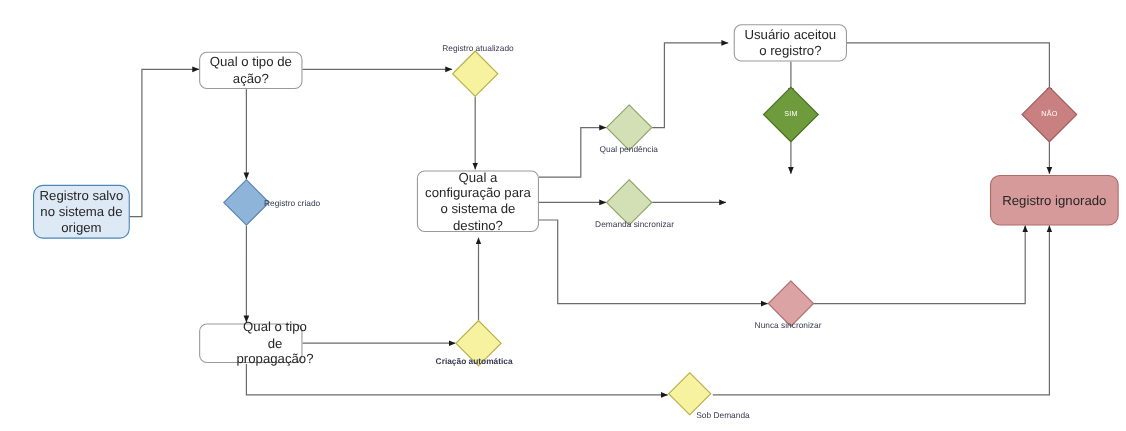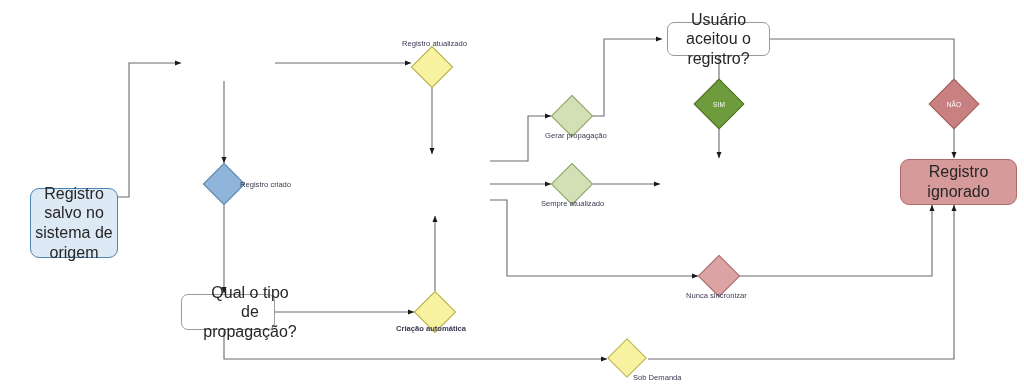--- a/index.html
+++ b/index.html
@@ -31,21 +31,21 @@
     align-items: center;
     justify-content: center;
     text-align: center;
     line-height: 1.22;
     color: #262626;
   }
   .proc {
     border-radius: 7px;
     border: 1px solid #9a9a9a;
     background: #ffffff;
-    font-size: 16px;
+    font-size: 12px;
     padding: 2px 4px;
     box-shadow: 0 0 0 0 rgba(0,0,0,0);
   }
   .proc.start {
     border: 1.4px solid #4a86b8;
     background: #ddeaf6;
     border-radius: 9px;
   }
   .proc.green {
     border: 1.3px solid #7c9c4e;
@@ -140,25 +140,31 @@
       <path d="M490,200 L507,200 L507,276 L698,276" marker-end="url(#arr)"></path>
 
       <path d="M739,276 L932,276 L932,205" marker-end="url(#arr)"></path>
 
       <path d="M224,331 L224,359 L607,359" marker-end="url(#arr)"></path>
 
       <path d="M648,359 L954,359 L954,205" marker-end="url(#arr)"></path>
     </g>
   </svg>
 
-  <div class="node proc start" style="left:30px; top:168px; width:88px; height:70px;margin-top:20px;">
+  <div class="node proc start" style="left:30px; top:168px; width:88px; height:49px;">
     <span>Registro salvo no sistema de origem</span>
   </div>
 
-
+  <div class="node proc" style="left:181px; top:47px; width:94px; height:34px;">
+    <span>Qual o tipo de ação?</span>
+  </div>
+
+  <div class="node proc" style="left:379px; top:155px; width:111px; height:56px;">
+    <span>Qual a configuração para o sistema de destino?</span>
+  </div>
 
   <div class="node proc" style="left:181px; top:294px; width:94px; height:36px;padding-left:48px;">
     <span>Qual o tipo de propagação?</span>
   </div>
 
   <div class="node proc" style="left:667px; top:22px; width:103px; height:34px;">
     <span>Usuário aceitou o registro?</span>
   </div>
 
 
@@ -177,26 +183,26 @@
   <div class="edge-label" style="left:240px; top:180px;text-align:center;">Registro criado</div>
 
   <div class="dia yellow" style="left:420px; top:297px; width:30px; height:30px;">
     <div class="shape"></div>
   </div>
   <div class="edge-label" style="left:396px; top:324px;font-weight:bold;">Criação automática</div>
 
   <div class="dia lgreen" style="left:557px; top:101px; width:30px; height:30px;">
     <div class="shape"></div>
   </div>
-  <div class="edge-label" style="left:545px; top:131px;">Gerar propagação</div>
+  <div class="edge-label" style="left:545px; top:131px;">Qual pendência</div>
 
   <div class="dia lgreen" style="left:557px; top:169px; width:30px; height:30px;">
     <div class="shape"></div>
   </div>
-  <div class="edge-label" style="left:541px; top:199px;">Sempre atualizado</div>
+  <div class="edge-label" style="left:541px; top:199px;">Demanda sincronizar</div>
 
   <div class="dia lred" style="left:704px; top:261px; width:30px; height:30px;">
     <div class="shape"></div>
   </div>
   <div class="edge-label" style="left:686px; top:291px;">Nunca sincronizar</div>
 
   <div class="dia yellow" style="left:613px; top:344px; width:28px; height:28px;">
     <div class="shape"></div>
   </div>
   <div class="edge-label" style="left:600px; top:373px;padding-left:33px;">Sob Demanda</div>

